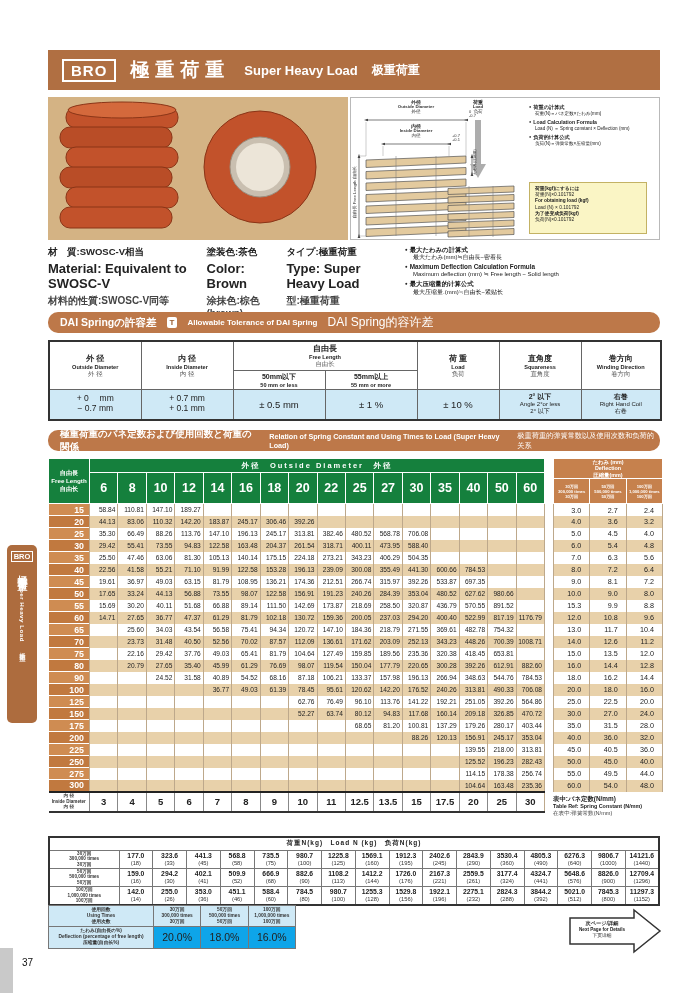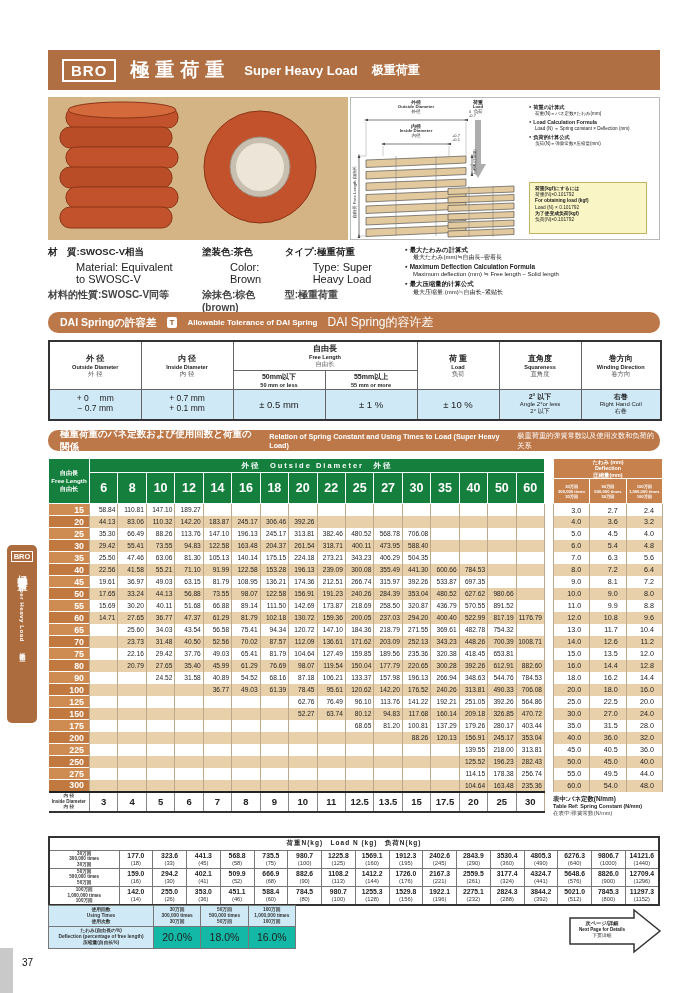--- a/index.html
+++ b/index.html
@@ -27,21 +27,21 @@
   .fx .bt{font-size:5.2px;font-weight:bold;line-height:1.25;}
   .fx .bt::before{content:"●";font-size:3.8px;margin-right:2px;vertical-align:1px;}
   .fx .bf{font-size:4.6px;line-height:1.2;padding-left:6px;}
   .kgf{position:absolute;left:178px;top:84px;width:118px;height:52px;background:#faf5c5;border:1px solid #c3b264;box-sizing:border-box;padding:3px 5px;}
   .kgf div{font-size:4.8px;line-height:1.3;}
   .kgf .b{font-weight:bold;}
   
   .mat{left:48px;top:246px;width:360px;height:58px;display:flex;}
   .mat .col{margin-right:18px;}
   .mat .m1{font-size:9.5px;font-weight:bold;margin-bottom:2px;}
-  .mat .m2{font-size:11px;font-weight:normal;margin-bottom:3px;margin-left:28px;}
+  .mat .m2{font-size:13px;font-weight:bold;margin-bottom:3px;}
   .mat .m3{font-size:10px;color:#444;font-weight:bold;}
   .mx{left:405px;top:246px;width:256px;}
   .mx .bt{font-size:6.4px;font-weight:bold;line-height:1.3;}
   .mx .bt::before{content:"●";font-size:4.5px;margin-right:2px;vertical-align:1px;}
   .mx .bf{font-size:6px;line-height:1.3;padding-left:8px;margin-bottom:1px;}
   
   .bar{height:21px;background:#bd7849;border-radius:10px;color:#fff;display:flex;align-items:center;gap:10px;padding-left:12px;box-sizing:border-box;}
   .bar1{left:48px;top:312px;width:612px;}
   .bar2{left:48px;top:430px;width:612px;}
   .bar .bjp{font-size:10.5px;font-weight:bold;}
@@ -103,21 +103,21 @@
   .lt tbody tr{height:17px;}
   .lt .rl{width:70px;font-size:4.6px;line-height:1.25;text-align:center;font-weight:bold;color:#333;}
   .lt td{text-align:center;}
   .lt .lv{font-size:6.8px;font-weight:bold;line-height:1.15;}
   .lt .lp{font-size:5.8px;line-height:1.1;color:#333;}
   
   .ut{left:48px;top:905px;width:248px;border-collapse:collapse;table-layout:fixed;border:1.5px solid #444;}
   .ut th,.ut td{box-sizing:border-box;border:1px solid #777;padding:1px 0;text-align:center;}
   .ut th{background:#cfe9f6;font-weight:normal;}
   .ut .u-line{font-size:4.8px;line-height:1.25;font-weight:bold;color:#333;}
-  .ut td{background:#14b8a6;font-size:10.5px;height:22px;}
+  .ut td{background:#0ea5e9;font-size:10.5px;height:22px;}
   .ut .c0{width:105px;}
   
   .np{left:568px;top:908px;width:94px;height:46px;}
   .np .txt{position:absolute;left:5px;top:12px;width:58px;text-align:center;line-height:1.3;}
   .np .n1{font-size:5.2px;font-weight:bold;}
   .np .n2{font-size:4.6px;font-weight:bold;}
   .np .n3{font-size:4.8px;}
   
   .tab{left:7px;top:545px;width:30px;height:178px;background:#ad6c3e;border-radius:5px;color:#fff;
        display:flex;flex-direction:column;align-items:center;padding-top:6px;box-sizing:border-box;}
@@ -971,21 +971,21 @@
           <td>9.0</td>
           <td>8.1</td>
           <td>7.2</td>
         </tr>
         <tr class="alt">
           <td>10.0</td>
           <td>9.0</td>
           <td>8.0</td>
         </tr>
         <tr>
-          <td>11.0</td>
+          <td>15.3</td>
           <td>9.9</td>
           <td>8.8</td>
         </tr>
         <tr class="alt">
           <td>12.0</td>
           <td>10.8</td>
           <td>9.6</td>
         </tr>
         <tr>
           <td>13.0</td>

